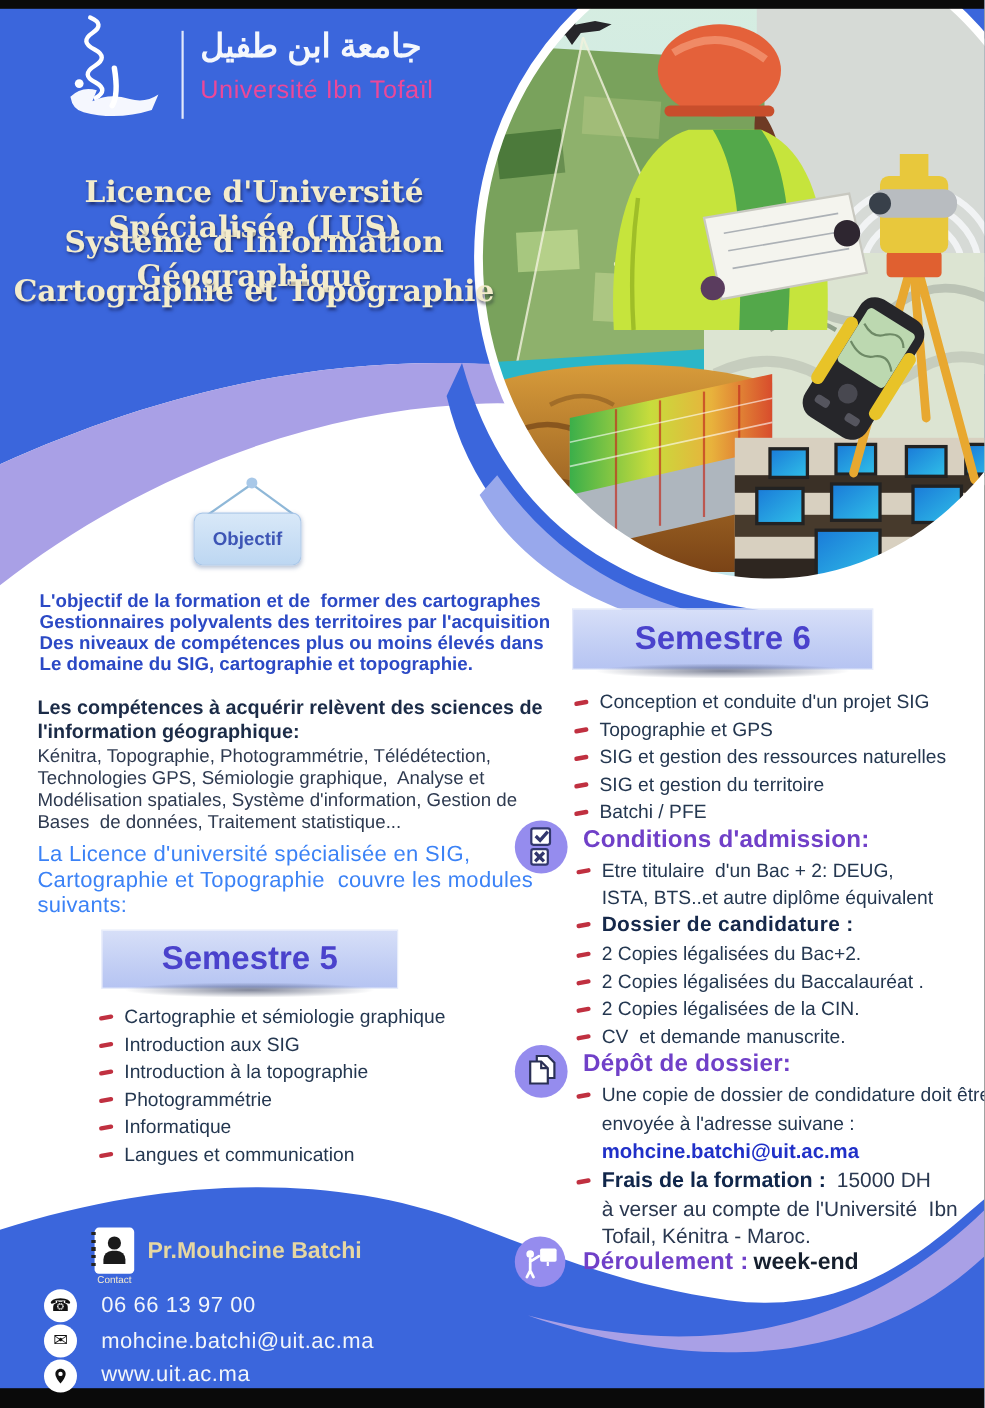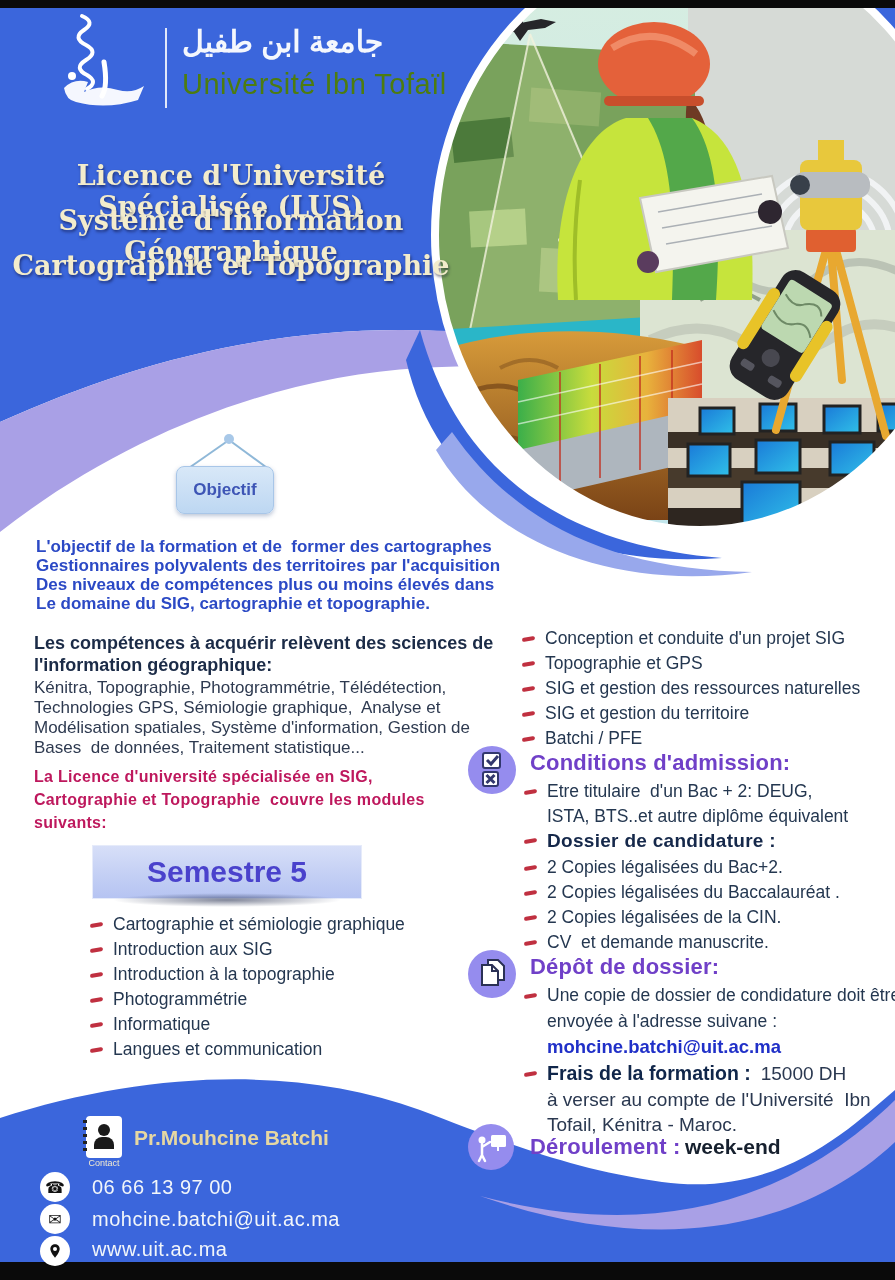--- a/index.html
+++ b/index.html
@@ -2,33 +2,33 @@
 <html><head>
 <meta charset="utf-8">
 <style>
   html,body{margin:0;padding:0;background:#444;}
   .poster{position:relative;width:895px;height:1280px;margin:0 auto;background:#fff;overflow:hidden;
           font-family:"Liberation Sans",sans-serif;}
   .abs{position:absolute;}
   .pre{white-space:pre;}
   
   .arabic{font-size:30px;color:#F4F7FD;font-weight:bold;}
-  .univ{font-size:29px;color:#4d7c0f;letter-spacing:.5px;}
+  .univ{font-size:23px;color:#ec4899;letter-spacing:.5px;}
   .title-line{width:462px;text-align:center;font-family:"DejaVu Serif",serif;font-weight:bold;
               font-size:27px;color:#F3ECCC;text-shadow:1px 2px 3px rgba(10,10,40,.55);}
   
   .tag{left:176px;top:466px;width:96px;height:46px;border-radius:8px;
        background:linear-gradient(180deg,#D8E8F8,#BDD7F2);border:1px solid #A8C6E8;
        box-shadow:0 2px 4px rgba(60,90,140,.35);
        text-align:center;line-height:46px;font-weight:bold;font-size:17px;color:#3D55B5;}
   
   .p1{font-weight:bold;font-size:17px;line-height:19.5px;color:#2B49C5;}
   .p2h{font-weight:bold;font-size:18px;line-height:21.5px;color:#1B2B47;}
   .p2b{font-size:17px;line-height:20px;color:#2E3A50;}
-  .p3{font-weight:bold;font-size:16px;line-height:22px;color:#be185d;letter-spacing:.3px;}
+  .p3{font-weight:normal;font-size:20px;line-height:22px;color:#3b82f6;letter-spacing:.3px;}
   
   .banner{background:linear-gradient(180deg,#D7DFF8 0%,#C2CEF4 60%,#B6C4F2 100%);
           border:1px solid #E6EBFA;text-align:center;font-weight:bold;font-size:30px;color:#4A42CC;}
   .banner::after{content:"";position:absolute;left:7%;right:7%;bottom:-9px;height:14px;
           background:radial-gradient(ellipse at center,rgba(25,35,70,.55) 0%,rgba(25,35,70,0) 70%);}
   
   .li{display:flex;align-items:center;gap:10px;}
   .dash{width:13px;height:4px;border-radius:2px;background:#C03040;transform:rotate(-10deg);flex:none;}
   .li-txt{font-size:17.5px;color:#243750;text-align:center;}
   .li-bold{font-size:19px;font-weight:bold;color:#15284A;letter-spacing:.3px;}
@@ -300,20 +300,21 @@
     <div class="abs li" style="left:90px;top:1014px">
         <span class="dash"></span>
         <span class="li-txt pre">Informatique</span>
       </div>
     <div class="abs li" style="left:90px;top:1039px">
         <span class="dash"></span>
         <span class="li-txt pre">Langues et communication</span>
       </div>
   </div>
 
+  <div class="abs banner" style="left:520px;top:553px;width:272px;height:54px;line-height:54px">Semestre 6</div>
 
   <div>
     <div class="abs li" style="left:522px;top:628px">
         <span class="dash"></span>
         <span class="li-txt pre">Conception et conduite d'un projet SIG</span>
       </div>
     <div class="abs li" style="left:522px;top:653px">
         <span class="dash"></span>
         <span class="li-txt pre">Topographie et GPS</span>
       </div>

